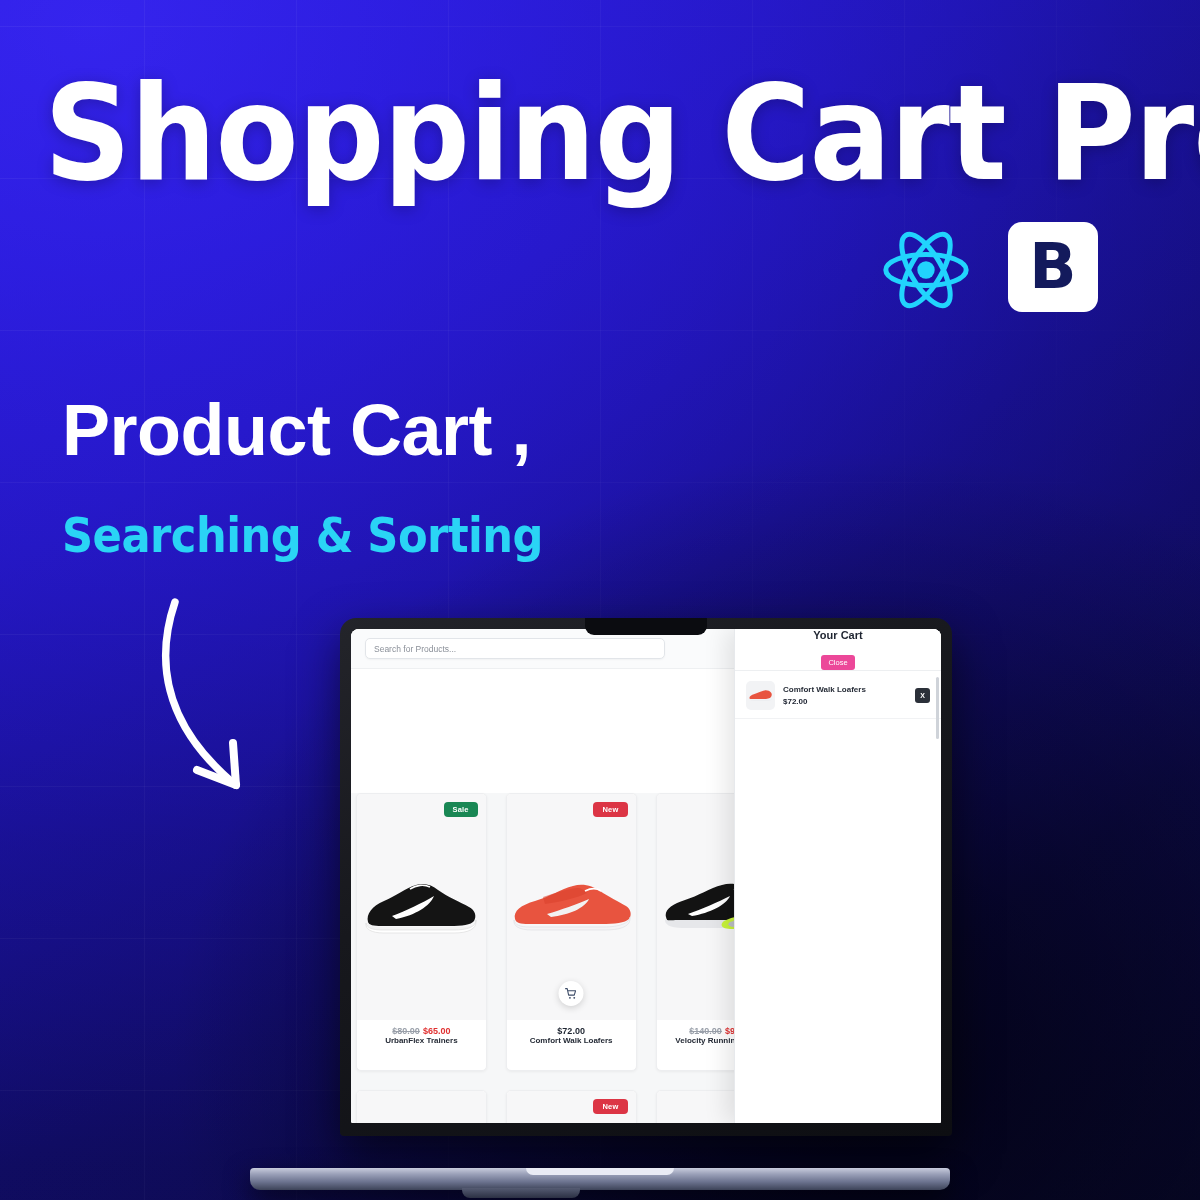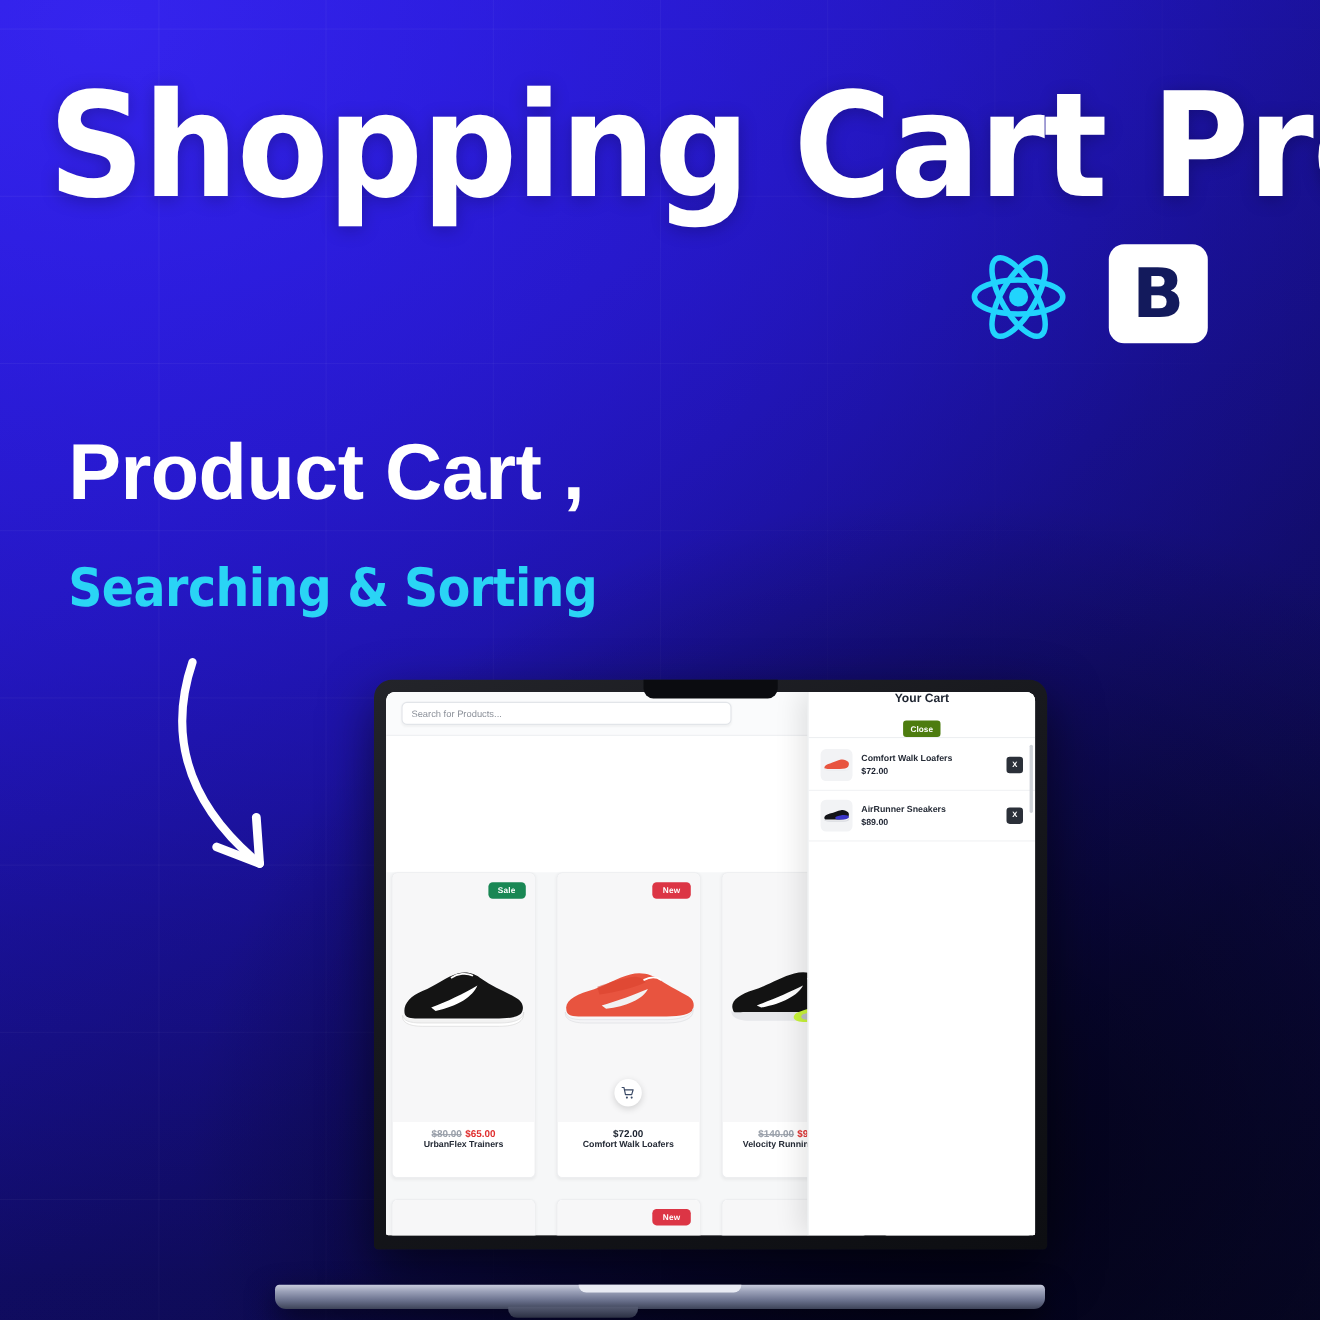--- a/index.html
+++ b/index.html
@@ -186,21 +186,21 @@
     background:#fff; border-left:1px solid #e7e9ec;
     box-shadow:-8px 0 22px rgba(0,0,0,.10);
     z-index:30; display:flex; flex-direction:column;
   }
   .drawer-head {
     height:42px; display:flex; align-items:center; justify-content:space-between;
     padding:0 11px; border-bottom:1px solid #edeff1;flex-direction:column;
   }
   .drawer-title { font-size:11px; font-weight:700; color:#1e2430; }
   .close-btn {
-    background:#4d7c0f; color:#fff; font-size:7.5px; font-weight:700;
+    background:#ec4899; color:#fff; font-size:7.5px; font-weight:400;
     padding:3px 7px; border-radius:3px;
   }
   .drawer-body { flex:1; overflow:hidden; position:relative; padding-top:2px; }
   .cart-item {
     display:flex; align-items:center; gap:8px;
     padding:8px 11px; border-bottom:1px solid #f1f2f4;
   }
   .thumb {
     width:29px; height:29px; border-radius:5px; background:#f2f3f5;
     display:flex; align-items:center; justify-content:center; flex:0 0 auto;
@@ -370,34 +370,20 @@
                   <path d="M2 19 C2 22, 6 24, 12 24 L38 24 C45 24, 48 22, 48 19 L48 17 C48 21, 43 22, 36 22 L11 22 C6 22, 3 21, 2 19 Z" fill="#eceef1"></path>
                 </svg>
               </div>
               <div class="ci-text">
                 <div class="ci-name">Comfort Walk Loafers</div>
                 <div class="ci-price">$72.00</div>
               </div>
               <div class="x-btn">X</div>
             </div>
 
-            <div class="cart-item">
-              <div class="thumb">
-                <svg width="25" height="14" viewBox="0 0 50 28">
-                  <path d="M3 18 C2 14, 6 11, 13 9 C21 7, 27 4, 33 3 C38 2, 43 4, 46 7 C48 9, 48 13, 46 16 C44 19, 38 20, 31 20 L9 20 C5 20, 4 20, 3 18 Z" fill="#131318"></path>
-                  <path d="M24 15 C32 12, 40 11, 46 13 C48 14, 48 17, 45 18 C41 20, 34 20, 28 20 C23 20, 21 17, 24 15 Z" fill="#3b35c9"></path>
-                  <path d="M2 19 C2 22, 6 24, 12 24 L38 24 C45 24, 48 22, 48 19 L48 17 C48 21, 43 22, 36 22 L11 22 C6 22, 3 21, 2 19 Z" fill="#d9dbe0"></path>
-                </svg>
-              </div>
-              <div class="ci-text">
-                <div class="ci-name">AirRunner Sneakers</div>
-                <div class="ci-price">$89.00</div>
-              </div>
-              <div class="x-btn">X</div>
-            </div>
           </div>
         </div>
 
       </div>
     </div>
     <div class="notch"></div>
   </div>
   <div class="base"></div>
   <div class="base-foot"></div>
 </div>

